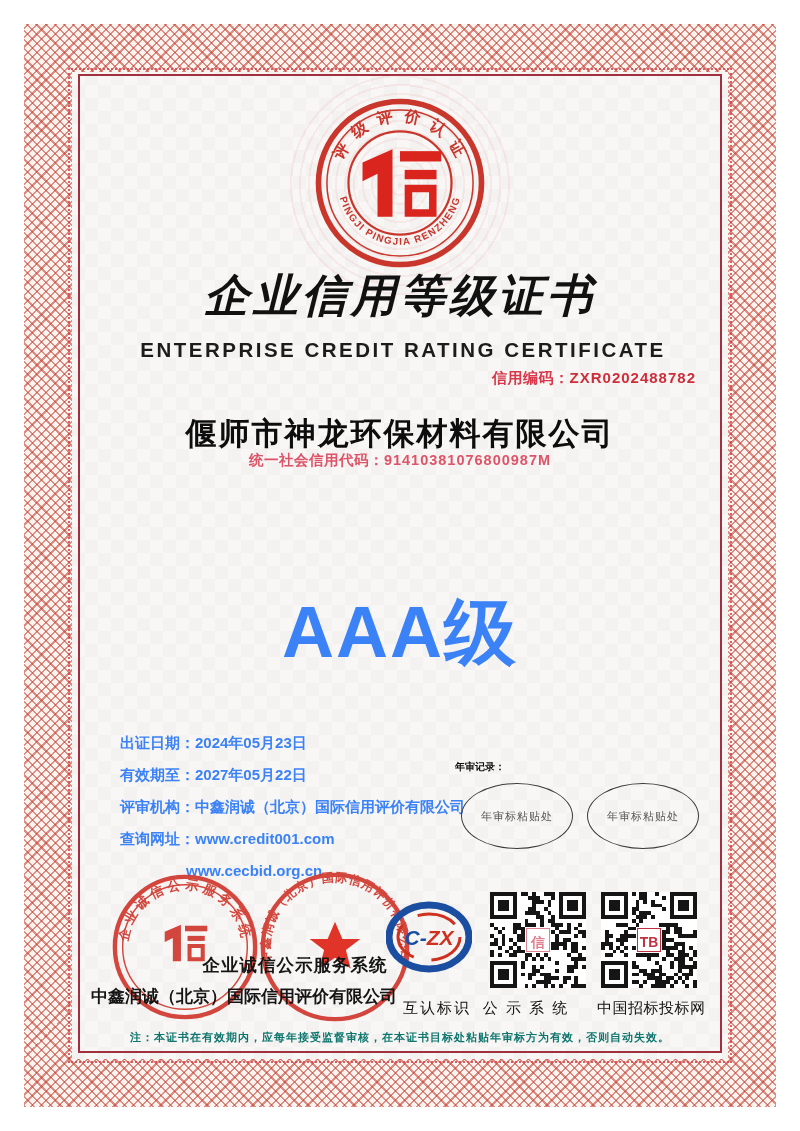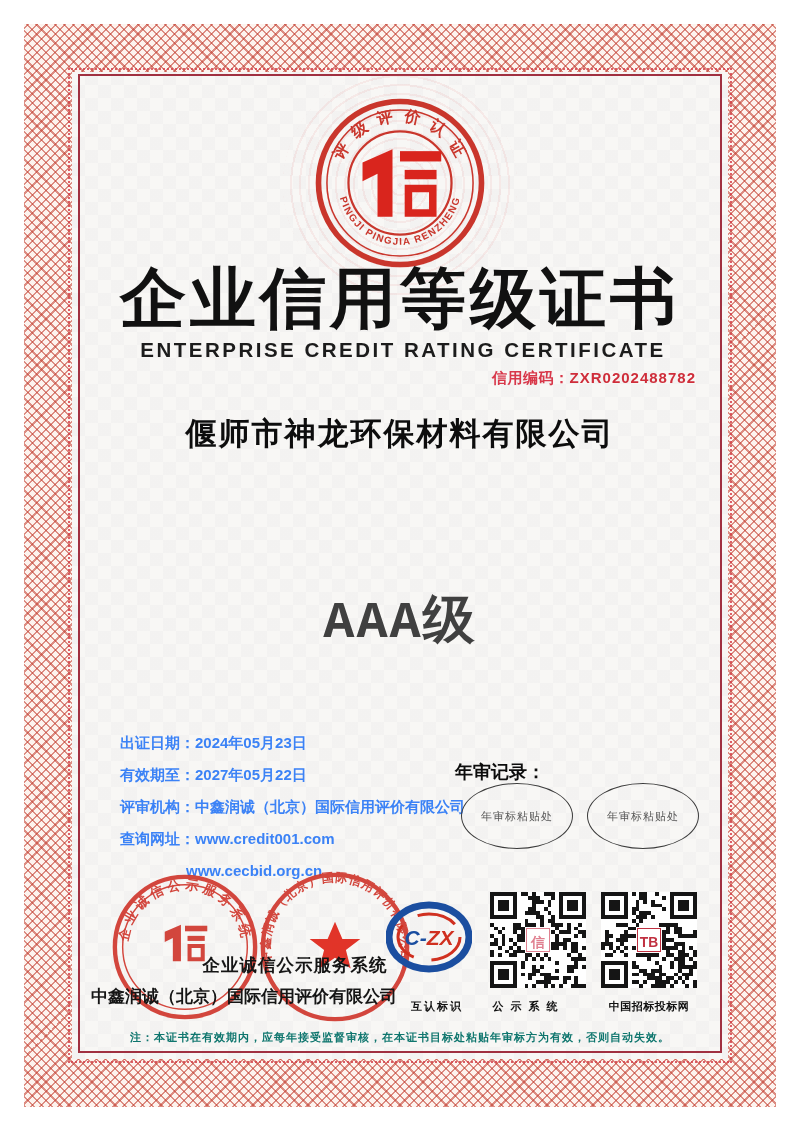--- a/index.html
+++ b/index.html
@@ -32,23 +32,24 @@
   .abs{position:absolute;}
   
   .rosette{
     left:283px;top:68px;width:234px;height:234px;border-radius:50%;
     background:repeating-radial-gradient(circle, rgba(228,120,120,.20) 0 2px, transparent 2px 9px);
     opacity:.55;
   }
   .top-seal{left:311px;top:94px;width:178px;height:178px;}
   
   .title{
-    left:0;top:254px;width:100%;text-align:center;
-    font-size:66px;font-weight:900;letter-spacing:4px;color:#111;
+    left:0;top:266px;width:100%;text-align:center;
+    font-size:45px;font-weight:900;letter-spacing:4px;color:#111;
     font-family:"Liberation Sans","DejaVu Sans",sans-serif;
+    font-style:italic;
   }
   .subtitle{
     left:3px;top:338px;width:100%;text-align:center;
     font-size:20.5px;font-weight:700;letter-spacing:2.5px;color:#1c1c1c;
   }
   .credit-line{
     top:369px;right:104px;font-size:15px;font-weight:800;letter-spacing:.5px;
   }
   .credit-line .lbl{color:#d8384a;}
   .credit-line .val{color:#cf2d3a;letter-spacing:1px;margin-top:36px;}
@@ -61,28 +62,28 @@
     font-size:14.5px;font-weight:700;color:#dd5468;letter-spacing:.5px;
   }
   .uscc .val{letter-spacing:1px;}
   .body-par{
     left:108px;top:488px;width:586px;
     font-size:19.5px;font-weight:700;line-height:1.52;color:#101010;
     text-align:justify;text-indent:2em;
   }
   .rating{
     left:0;top:585px;width:100%;text-align:center;
-    font-family:Liberation Mono, monospace;
-    font-size:52px;font-weight:900;color:#404040;letter-spacing:2px;
+    font-family:Liberation Sans, sans-serif;
+    font-size:72px;font-weight:900;color:#3b82f6;letter-spacing:2px;
   }
   
   .details{left:120px;top:732px;font-size:15px;font-weight:700;color:#3b82f6;}
   .details .row{height:32px;line-height:22px;white-space:nowrap;}
   .details .row.cont{padding-left:66px;}
-  .annual-label{left:455px;top:760px;font-size:18px;font-weight:800;color:#0c0c0c;}
+  .annual-label{left:455px;top:760px;font-size:10px;font-weight:800;color:#0c0c0c;}
   .sticker{
     width:110px;height:64px;border:1.5px solid #3c3c3c;border-radius:50%;
     display:flex;align-items:center;justify-content:center;
     font-size:11px;color:#555;letter-spacing:1px;background:transparent;
   }
   .sticker1{left:461px;top:783px;}
   .sticker2{left:587px;top:783px;}
   
   .seal-a{left:110px;top:872px;width:150px;height:150px;}
   .seal-b{left:258px;top:870px;width:154px;height:154px;}
@@ -91,21 +92,21 @@
     font-size:17.5px;font-weight:900;color:#151515;letter-spacing:1px;
   }
   .caption2{
     left:88px;top:985px;width:312px;text-align:center;
     font-size:17px;font-weight:900;color:#151515;white-space:nowrap;
   }
   .czx{left:386px;top:901px;width:86px;height:72px;}
   .qr{width:96px;height:96px;background:#fff;}
   .qr1{left:490px;top:892px;}
   .qr2{left:601px;top:892px;}
-  .flabel{font-size:11px;font-weight:700;color:#111;text-align:center;letter-spacing:2px;white-space:nowrap;}
+  .flabel{font-size:15px;font-weight:400;color:#111;text-align:center;letter-spacing:2px;white-space:nowrap;}
   .flabel1{left:392px;top:999px;width:90px;}
   .flabel2{left:472px;top:999px;width:108px;}
   .flabel3{left:597px;top:999px;width:104px;letter-spacing:.5px;}
   .note{
     left:86px;top:1030px;width:628px;text-align:center;
     font-size:11px;font-weight:700;color:#0f766e;letter-spacing:1px;white-space:nowrap;
   }
   svg{display:block;}
 </style>
 </head>
@@ -143,20 +144,23 @@
     </svg>
   </div>
 
   <div class="abs title">企业信用等级证书</div>
   <div class="abs subtitle">ENTERPRISE CREDIT RATING CERTIFICATE</div>
   <div class="abs credit-line">
     <span class="lbl">信用编码：</span><span class="val">ZXR0202488782</span>
   </div>
 
   <div class="abs company">偃师市神龙环保材料有限公司</div>
+  <div class="abs uscc">
+    <span>统一社会信用代码：</span><span class="val">91410381076800987M</span>
+  </div>
 
 
   <div class="abs rating">AAA级</div>
 
   <div class="abs details">
     <div class="row">
       <span>出证日期：</span><span>2024年05月23日</span>
     </div>
     <div class="row">
       <span>有效期至：</span><span>2027年05月22日</span>

